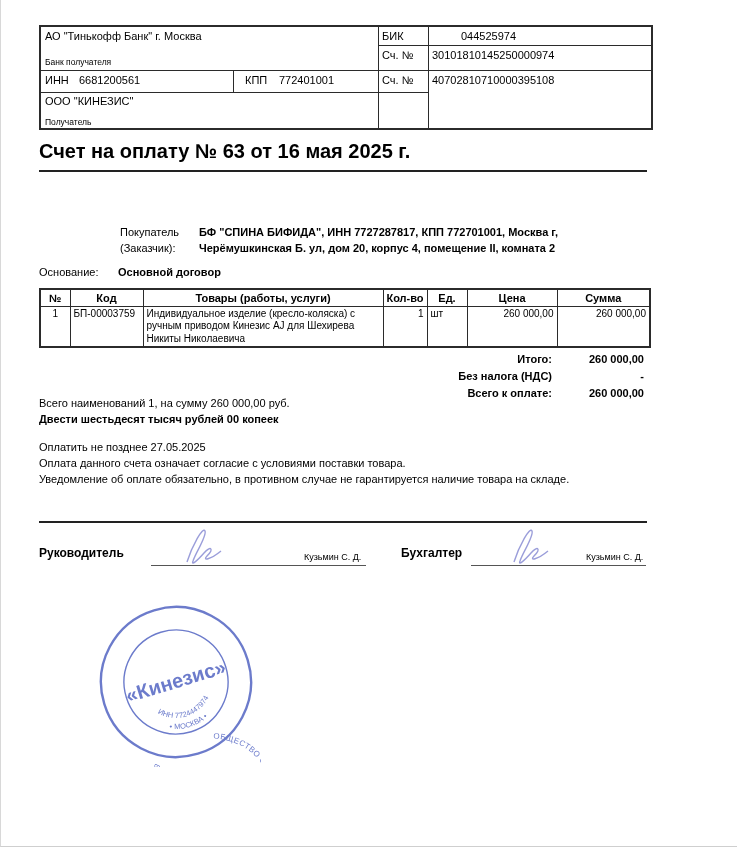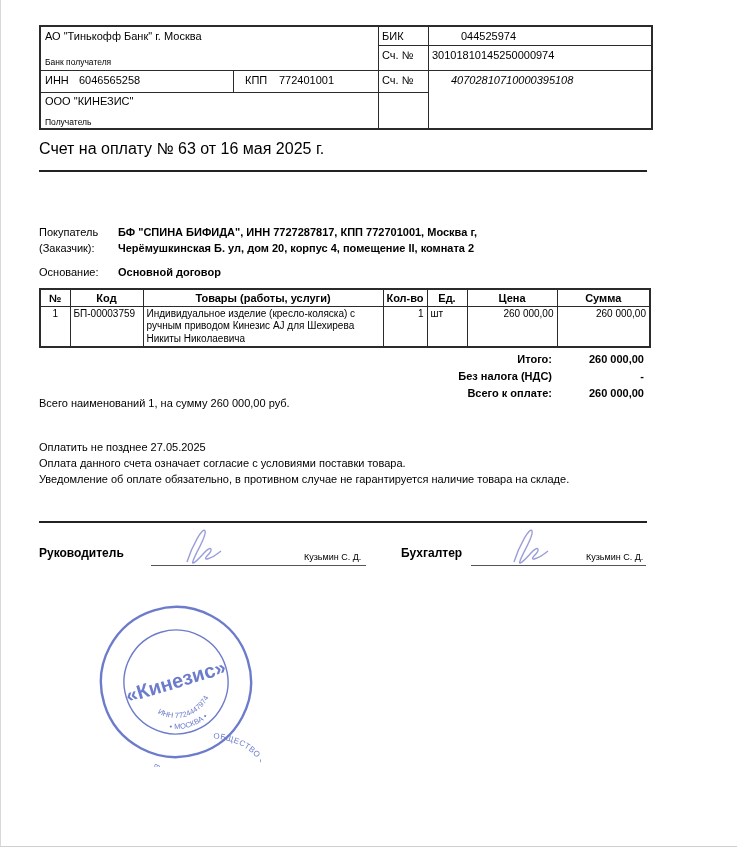--- a/index.html
+++ b/index.html
@@ -11,31 +11,31 @@
     border-left:1px solid #d8d8d8; border-bottom:1px solid #cfcfcf;
   }
 
   
   .bank { position:absolute; left:38px; top:25px; width:614px; height:105px; border:2px solid #2b2b2b; }
   .bank .line { position:absolute; background:#2b2b2b; }
   .bank .t { position:absolute; font-size:11px; white-space:nowrap; }
   .bank .cap { font-size:8.5px; }
 
   
-  .title { position:absolute; left:38px; top:140px; font-size:16px; font-weight:normal; white-space:nowrap; }
+  .title { position:absolute; left:38px; top:140px; font-size:20px; font-weight:bold; white-space:nowrap; }
   .hr { position:absolute; left:38px; width:608px; height:2px; background:#222; }
   .hr1 { top:170px; }
   .hr2 { top:521px; }
 
   
   .party { position:absolute; left:38px; width:600px; display:flex; }
   .plabel { width:79px; flex:0 0 79px; font-size:11px; line-height:15.5px; }
   .pvalue { font-size:11px; font-weight:bold; line-height:15.5px; }
   .supplier { top:184px; }
-  .buyer { top:225px; }
+  .buyer { top:225px;justify-content:center; }
   .basis { top:265px; }
 
   
   table.items { position:absolute; left:38px; top:288px; width:610px;
     border-collapse:collapse; table-layout:fixed; border:2px solid #2b2b2b; }
   table.items th { border:1px solid #2b2b2b; font-size:11px; font-weight:bold; text-align:center; padding:1px 2px; height:17px; }
   table.items td { border:1px solid #2b2b2b; font-size:10px; vertical-align:top; padding:1px 3px; height:40px; line-height:12.5px; }
   td.c { text-align:center; } td.r { text-align:right; } td.l { text-align:left; }
 
   
@@ -77,29 +77,29 @@
 
     <div class="t" style="left:4px; top:3px;">АО "Тинькофф Банк" г. Москва</div>
     <div class="t cap" style="left:4px; top:30px;">Банк получателя</div>
 
     <div class="t" style="left:341px; top:3px;">БИК</div>
     <div class="t" style="left:391px; top:3px;margin-left:29px;">044525974</div>
     <div class="t" style="left:341px; top:22px;">Сч. №</div>
     <div class="t" style="left:391px; top:22px;">30101810145250000974</div>
 
     <div class="t" style="left:4px; top:47px;">ИНН</div>
-    <div class="t" style="left:38px; top:47px;">6046565258</div>
+    <div class="t" style="left:38px; top:47px;">6681200561</div>
     <div class="t" style="left:196px; top:47px;padding-left:8px;">КПП</div>
     <div class="t" style="left:238px; top:47px;">772401001</div>
 
     <div class="t" style="left:4px; top:68px;">ООО "КИНЕЗИС"</div>
     <div class="t cap" style="left:4px; top:90px;">Получатель</div>
 
     <div class="t" style="left:341px; top:47px;">Сч. №</div>
-    <div class="t" style="left:410px; top:47px;font-style:italic;">40702810710000395108</div>
+    <div class="t" style="left:391px; top:47px;">40702810710000395108</div>
   </div>
 
   <div class="title">Счет на оплату № 63 от 16 мая 2025 г.</div>
   <div class="hr hr1"></div>
 
 
   <div class="party buyer">
     <div class="plabel">
       <div>Покупатель</div>
       <div>(Заказчик):</div>
@@ -158,20 +158,21 @@
       <div class="tlabel">Без налога (НДС)</div>
       <div class="tvalue">-</div>
     </div>
     <div class="trow">
       <div class="tlabel">Всего к оплате:</div>
       <div class="tvalue">260 000,00</div>
     </div>
   </div>
 
   <div class="count-line">Всего наименований 1, на сумму 260 000,00 руб.</div>
+  <div class="words-line">Двести шестьдесят тысяч рублей 00 копеек</div>
 
   <div class="terms">
     <div>Оплатить не позднее 27.05.2025</div>
     <div>Оплата данного счета означает согласие с условиями поставки товара.</div>
     <div>Уведомление об оплате обязательно, в противном случае не гарантируется наличие товара на складе.</div>
   </div>
 
   <div class="hr hr2"></div>
 
   <div class="sig-label" style="left:38px; top:546px;">Руководитель</div>

